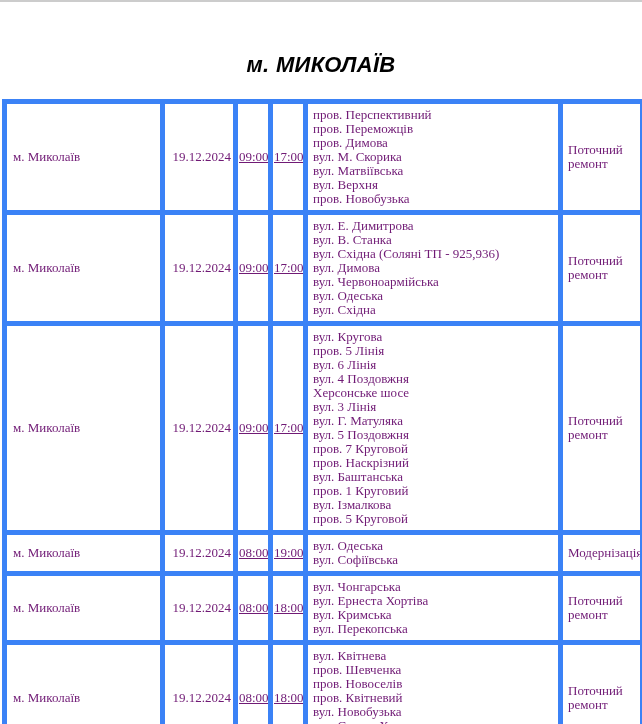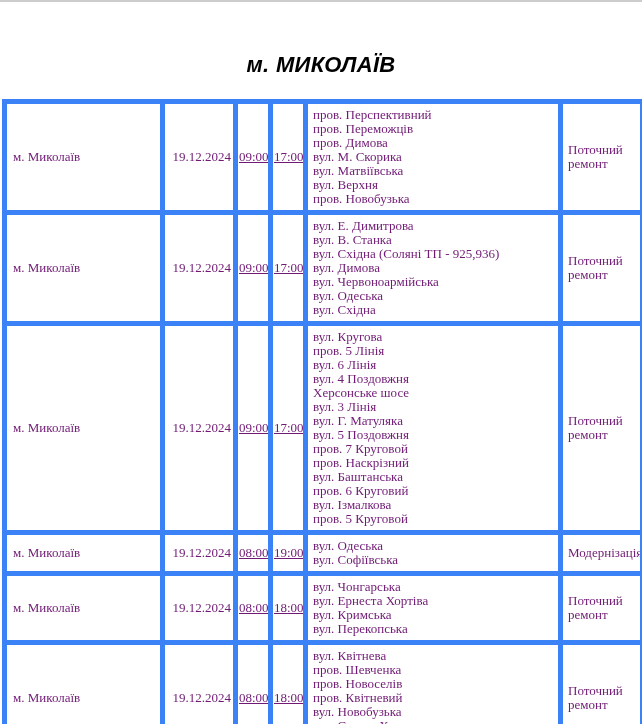--- a/index.html
+++ b/index.html
@@ -111,21 +111,21 @@
             <div class="street-line">пров. 5 Лінія</div>
             <div class="street-line">вул. 6 Лінія</div>
             <div class="street-line">вул. 4 Поздовжня</div>
             <div class="street-line">Херсонське шосе</div>
             <div class="street-line">вул. 3 Лінія</div>
             <div class="street-line">вул. Г. Матуляка</div>
             <div class="street-line">вул. 5 Поздовжня</div>
             <div class="street-line">пров. 7 Круговой</div>
             <div class="street-line">пров. Наскрізний</div>
             <div class="street-line">вул. Баштанська</div>
-            <div class="street-line">пров. 6 Круговий</div>
+            <div class="street-line">пров. 1 Круговий</div>
             <div class="street-line">вул. Ізмалкова</div>
             <div class="street-line">пров. 5 Круговой</div>
           </td>
           <td class="col-work">Поточний ремонт</td>
         </tr>
         <tr>
           <td class="col-locality">м. Миколаїв</td>
           <td class="col-date">19.12.2024</td>
           <td class="col-time">08:00</td>
           <td class="col-time">19:00</td>

